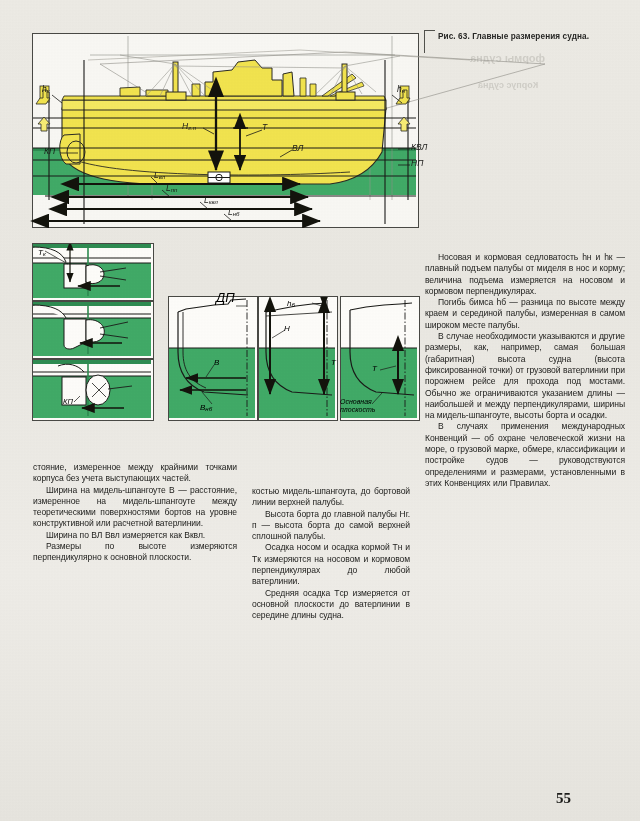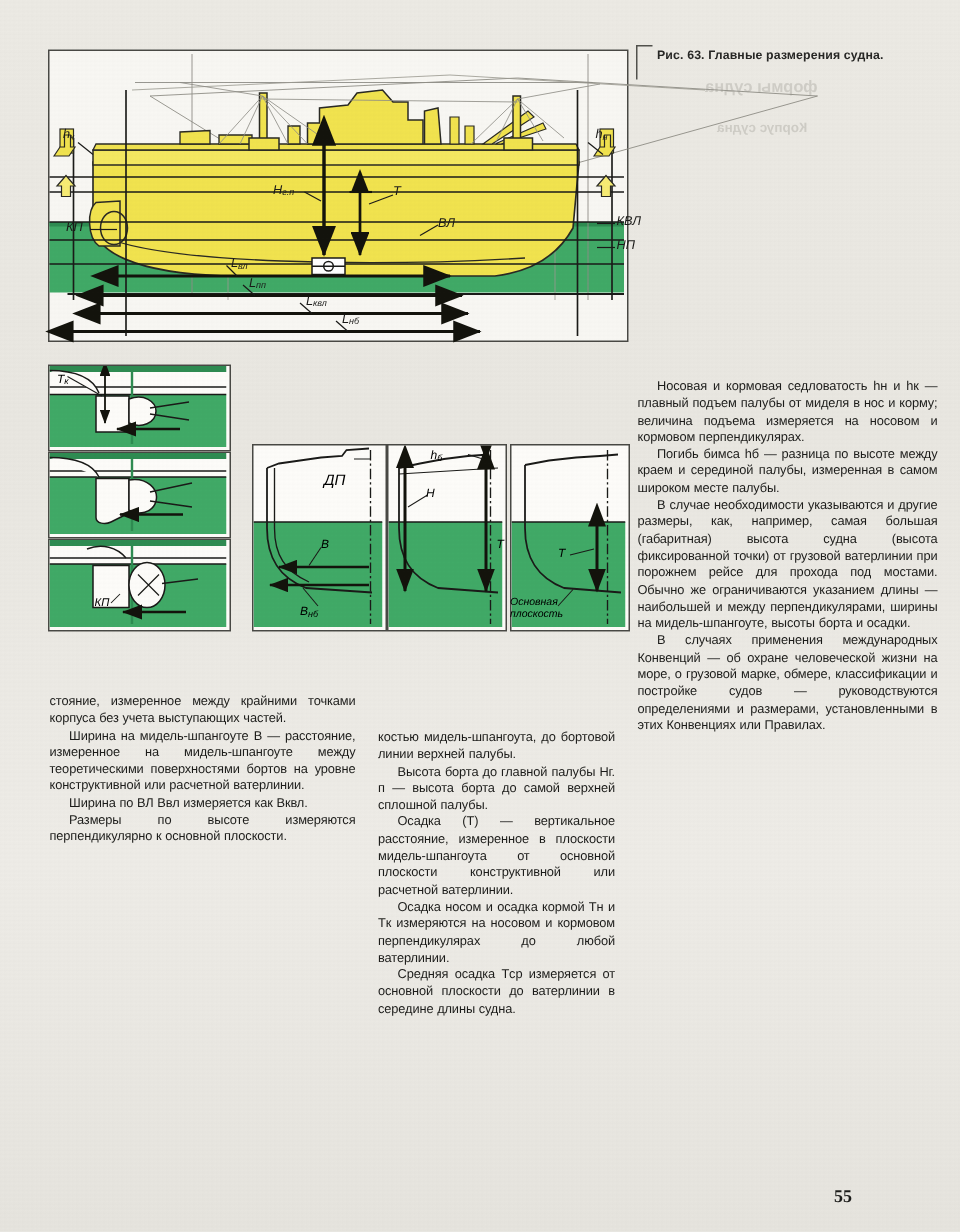--- a/index.html
+++ b/index.html
@@ -66,21 +66,21 @@
   .col p{margin:0;}
   .col p.ind{text-indent:13px;}
   sub{font-size:6px;vertical-align:-.18em;letter-spacing:0;}
 
   #col-left{left:33px;top:462px;width:204px;}
   #col-mid{left:252px;top:462px;width:158px;margin-top:24px;}
   #col-right{left:425px;top:252px;width:200px;}
 
   .pagenum{
     position:absolute;left:556px;top:790px;
-    font-size:12px;font-weight:bold;color:#1d1d1b;
+    font-size:15px;font-weight:bold;color:#1d1d1b;
     font-family:"Liberation Serif", serif;
   }
 
   
   .soften{filter:contrast(1.02) saturate(.96);}
 </style>
 </head>
 <body>
 
 <div class="page"></div>
@@ -382,21 +382,21 @@
       <line x1="398" y1="350" x2="398" y2="394" stroke="#16160f" stroke-width="2" marker-start="url(#sahr)" marker-end="url(#sah)"></line>
       <path d="M380,370 L396,366" stroke="#1d1d1b" stroke-width=".7" fill="none"></path>
       <path d="M372,404 L382,393" stroke="#1d1d1b" stroke-width=".7" fill="none"></path>
     </g>
   </svg>
 
   <div style="position:absolute;left:38px;top:248px;font-size:8px;font-style:italic;">
     <span>T</span><sub>к</sub>
   </div>
   <div style="position:absolute;left:63px;top:397px;font-size:7.5px;font-style:italic;">КП</div>
-  <div style="position:absolute;left:216px;top:315px;font-size:10px;font-style:italic;">ДП</div>
+  <div style="position:absolute;left:216px;top:290px;font-size:13px;font-style:italic;">ДП</div>
   <div style="position:absolute;left:214px;top:358px;font-size:8px;font-style:italic;">B</div>
   <div style="position:absolute;left:200px;top:403px;font-size:8px;font-style:italic;">
     <span>B</span><sub>нб</sub>
   </div>
   <div style="position:absolute;left:287px;top:299px;font-size:8px;font-style:italic;">
     <span>h</span><sub>б</sub>
   </div>
   <div style="position:absolute;left:284px;top:324px;font-size:8px;font-style:italic;">H</div>
   <div style="position:absolute;left:331px;top:358px;font-size:8px;font-style:italic;">T</div>
   <div style="position:absolute;left:372px;top:364px;font-size:8px;font-style:italic;">T</div>
@@ -406,21 +406,20 @@
 <div class="col" id="col-left">
   <p><span>стояние, измеренное между крайними точками корпуса без учета выступающих частей.</span></p>
   <p class="ind"><span>Ширина на мидель-шпангоуте B — расстояние, измеренное на мидель-шпангоуте между теоретическими поверхностями бортов на уровне конструктивной или расчетной ватерлинии.</span></p>
   <p class="ind"><span>Ширина по ВЛ Bвл измеряется как Bквл.</span></p>
   <p class="ind"><span>Размеры по высоте измеряются перпендикулярно к основной плоскости.</span></p>
 </div>
 
 <div class="col" id="col-mid">
   <p><span>костью мидель-шпангоута, до бортовой линии верхней палубы.</span></p>
   <p class="ind"><span>Высота борта до главной палубы Hг. п — высота борта до самой верхней сплошной палубы.</span></p>
-  <p class="ind"><span>Осадка (T) — вертикальное расстояние, измеренное в плоскости мидель-шпангоута от основной плоскости конструктивной или расчетной ватерлинии.</span></p>
   <p class="ind"><span>Осадка носом и осадка кормой Tн и Tк измеряются на носовом и кормовом перпендикулярах до любой ватерлинии.</span></p>
   <p class="ind"><span>Средняя осадка Tср измеряется от основной плоскости до ватерлинии в середине длины судна.</span></p>
 </div>
 
 <div class="col" id="col-right">
   <p class="ind"><span>Носовая и кормовая седловатость hн и hк — плавный подъем палубы от миделя в нос и корму; величина подъема измеряется на носовом и кормовом перпендикулярах.</span></p>
   <p class="ind"><span>Погибь бимса hб — разница по высоте между краем и серединой палубы, измеренная в самом широком месте палубы.</span></p>
   <p class="ind"><span>В случае необходимости указываются и другие размеры, как, например, самая большая (габаритная) высота судна (высота фиксированной точки) от грузовой ватерлинии при порожнем рейсе для прохода под мостами. Обычно же ограничиваются указанием длины — наибольшей и между перпендикулярами, ширины на мидель-шпангоуте, высоты борта и осадки.</span></p>
   <p class="ind"><span>В случаях применения международных Конвенций — об охране человеческой жизни на море, о грузовой марке, обмере, классификации и постройке судов — руководствуются определениями и размерами, установленными в этих Конвенциях или Правилах.</span></p>
 </div>

